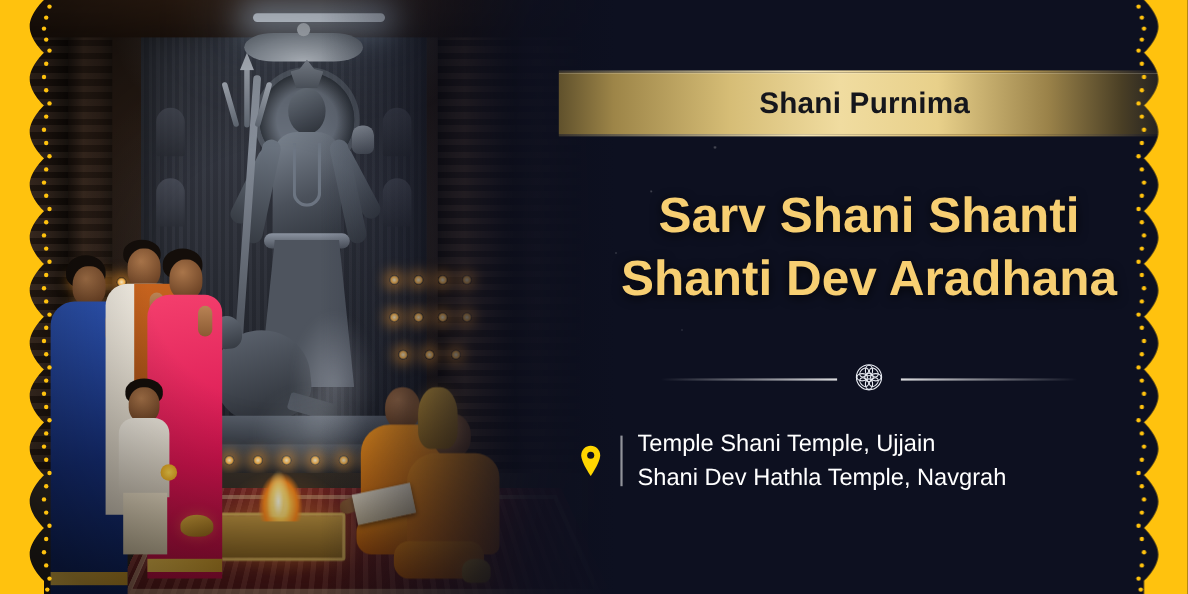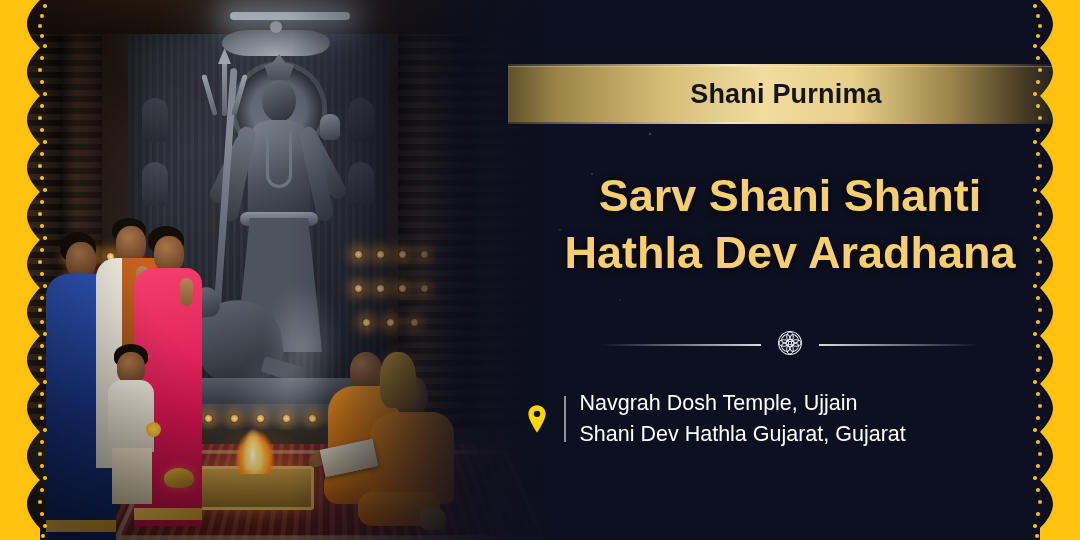--- a/index.html
+++ b/index.html
@@ -547,21 +547,21 @@
 
   <div class="content">
     <div class="sparkles"></div>
 
     <div class="ribbon">
       <span class="ribbon-label">Shani Purnima</span>
     </div>
 
     <div class="headline">
       <div>Sarv Shani Shanti</div>
-      <div>Hathla Dev Aradhana</div>
+      <div>Shanti Dev Aradhana</div>
     </div>
 
     <div class="divider">
       <span class="dline"></span>
       <span>
         <svg width="30" height="30" viewBox="0 0 32 32" fill="none" stroke="#e9ecf3" stroke-width="1.1">
           <circle cx="16" cy="16" r="12.2"></circle>
           <circle cx="16" cy="16" r="4.1"></circle>
           <ellipse cx="16" cy="9.4" rx="3.5" ry="5.1"></ellipse>
           <ellipse cx="16" cy="22.6" rx="3.5" ry="5.1"></ellipse>
@@ -578,22 +578,22 @@
 
     <div class="venue">
       <span class="pin-wrap">
         <svg width="22" height="30" viewBox="0 0 24 32">
           <path d="M12 1C6.8 1 2.6 5.2 2.6 10.4c0 7 9.4 20.6 9.4 20.6s9.4-13.6 9.4-20.6C21.4 5.2 17.2 1 12 1z" fill="#ffd600"></path>
           <circle cx="12" cy="10.4" r="3.5" fill="#13131c"></circle>
         </svg>
       </span>
       <span class="vbar"></span>
       <span class="venue-lines">
-        <div>Navgrah Dosh Temple, Ujjain</div>
-        <div>Shani Dev Hathla Gujarat, Gujarat</div>
+        <div>Temple Shani Temple, Ujjain</div>
+        <div>Shani Dev Hathla Temple, Navgrah</div>
       </span>
     </div>
   </div>
 
   <div class="side left">
     <svg width="54" height="540" viewBox="0 0 54 540" preserveAspectRatio="none">
       <path d="M0,0 L40,0
                C40,0 27,12 27,24 C27,36 40,48 40,48
                C40,48 27,60 27,72 C27,84 40,96 40,96
                C40,96 27,108 27,120 C27,132 40,144 40,144

